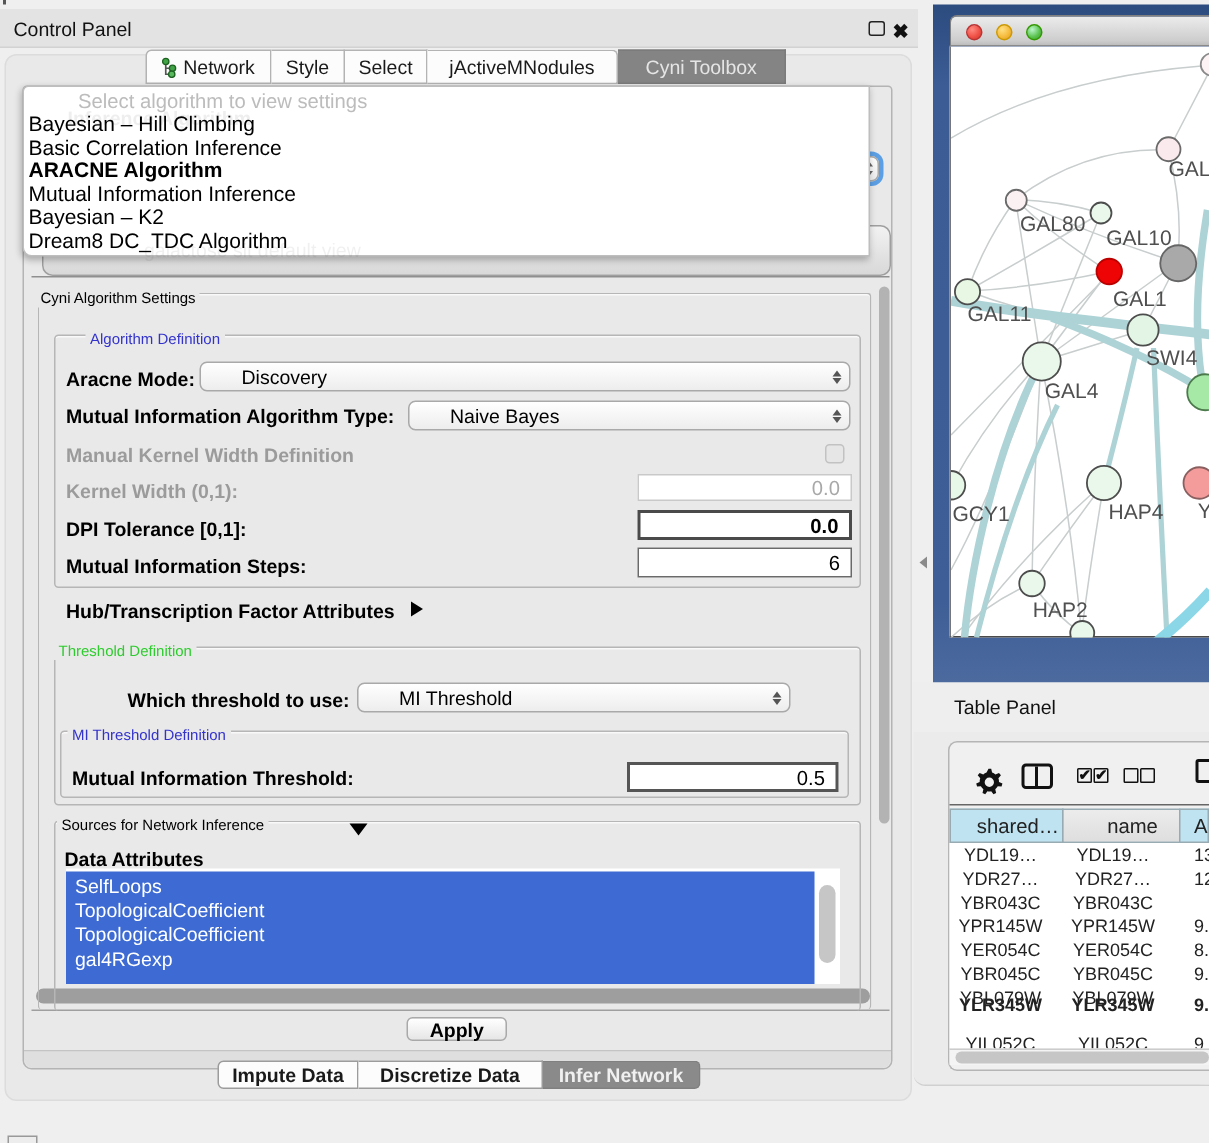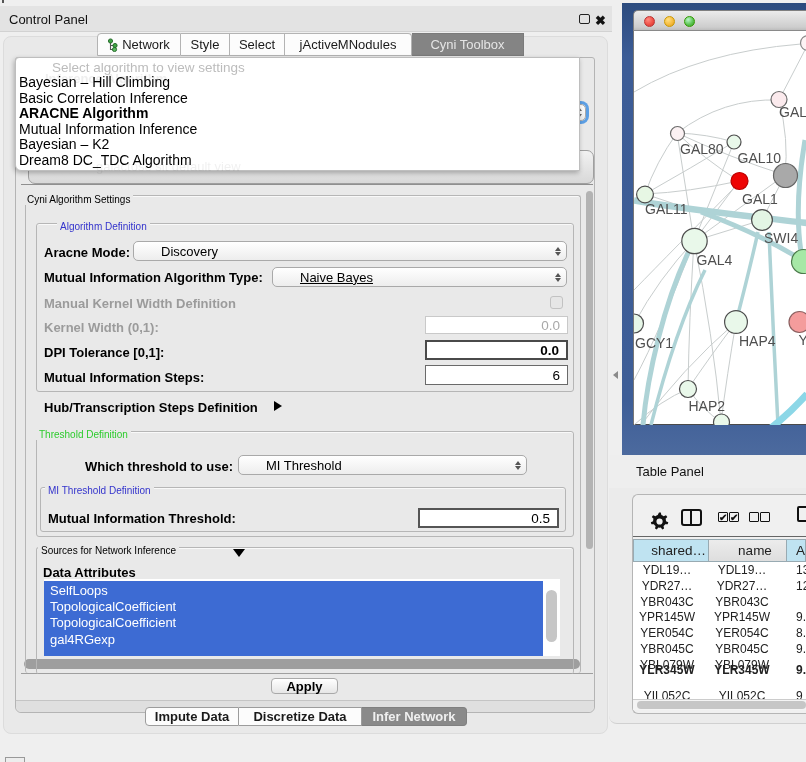--- a/index.html
+++ b/index.html
@@ -106,33 +106,33 @@
 <div class="grp" style="left:25px; top:195px; width:556px; height:478px; border-bottom:none;"></div>
 <div class="grp-lab" style="left:24px; top:194px; color:#000;">Cyni Algorithm Settings</div>
 <div class="grp" style="left:36px; top:223px; width:538px; height:169px;"></div>
 <div class="grp-lab" style="left:37px; top:221px; color:#3333cc;margin-left:20px;">Algorithm Definition</div>
 <div class="lab" style="left:44px; top:245px;">Aracne Mode:</div>
 <div class="combo" style="left:133px; top:241px; width:434px; height:20px;">Discovery<span class="arr">
       <span class="up"></span>
       <span class="dn"></span>
     </span></div>
 <div class="lab" style="left:44px; top:270px;">Mutual Information Algorithm Type:</div>
-<div class="combo" style="left:272px; top:267px; width:295px; height:20px;text-decoration:underline;">Naive Bayes<span class="arr">
+<div class="combo" style="left:272px; top:267px; width:295px; height:20px;">Naive Bayes<span class="arr">
       <span class="up"></span>
       <span class="dn"></span>
     </span></div>
 <div class="lab dis" style="left:44px; top:296px;">Manual Kernel Width Definition</div>
 <div class="abs" style="left:550px; top:296px; width:13px; height:13px; background:#e6e6e6; border:1px solid #c2c2c2; border-radius:3px;"></div>
 <div class="lab dis" style="left:44px; top:320px;">Kernel Width (0,1):</div>
 <div class="tfield" style="left:425px; top:316px; width:143px; height:18px; border:1px solid #c9c9c9; color:#a8a8a8;">0.0</div>
 <div class="lab" style="left:44px; top:345px;">DPI Tolerance [0,1]:</div>
 <div class="tfield" style="left:425px; top:340px; width:143px; height:20px; border:2px solid #4a4a4a; color:#000; font-weight:bold;">0.0</div>
 <div class="lab" style="left:44px; top:370px;">Mutual Information Steps:</div>
 <div class="tfield" style="left:425px; top:365px; width:143px; height:20px; border:1px solid #6a6a6a; color:#000;">6</div>
-<div class="lab" style="left:44px; top:400px;">Hub/Transcription Steps Definition</div>
+<div class="lab" style="left:44px; top:400px;">Hub/Transcription Factor Attributes</div>
 <div class="abs" style="left:274px; top:401px; width:0; height:0; border-top:5px solid transparent; border-bottom:5px solid transparent; border-left:8px solid #000;"></div>
 <div class="grp" style="left:36px; top:431px; width:538px; height:106px;"></div>
 <div class="grp-lab" style="left:36px; top:429px; color:#2ecc2e;">Threshold Definition</div>
 <div class="lab" style="left:85px; top:459px;">Which threshold to use:</div>
 <div class="combo" style="left:238px; top:455px; width:289px; height:20px;">MI Threshold<span class="arr">
       <span class="up"></span>
       <span class="dn"></span>
     </span></div>
 <div class="grp" style="left:40px; top:487px; width:526px; height:45px;"></div>
 <div class="grp-lab" style="left:45px; top:485px; color:#3333cc;">MI Threshold Definition</div>

